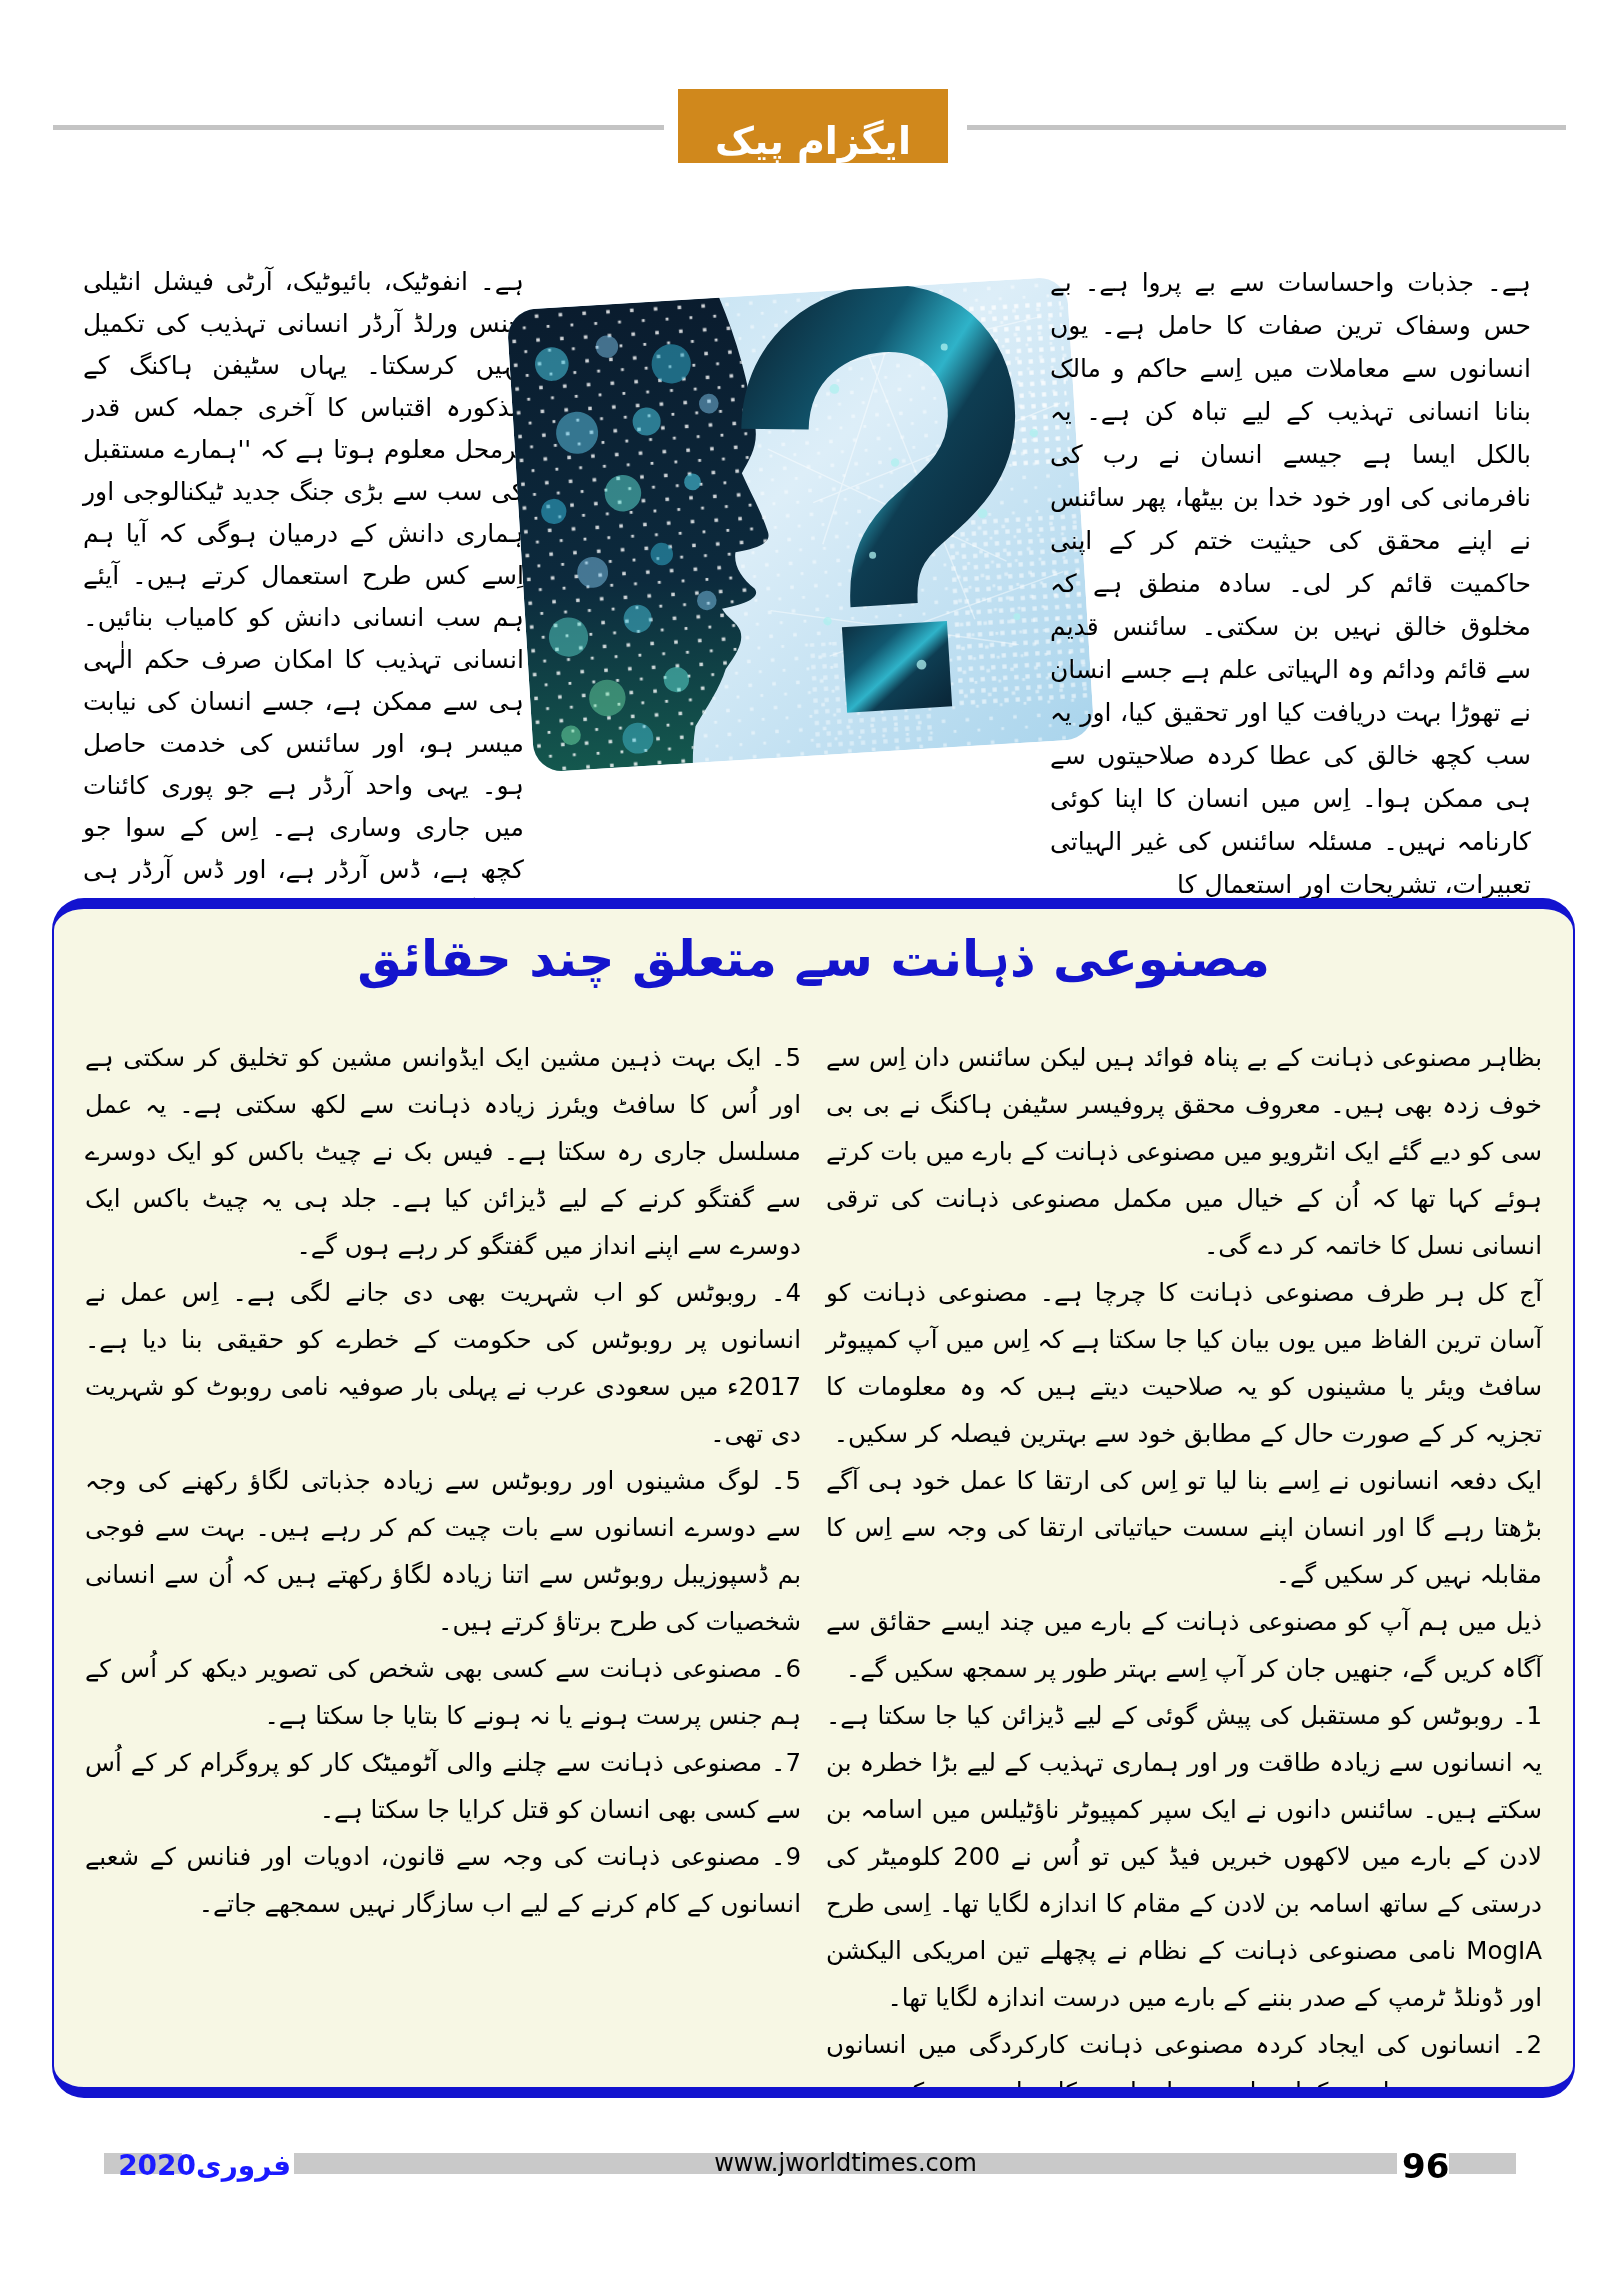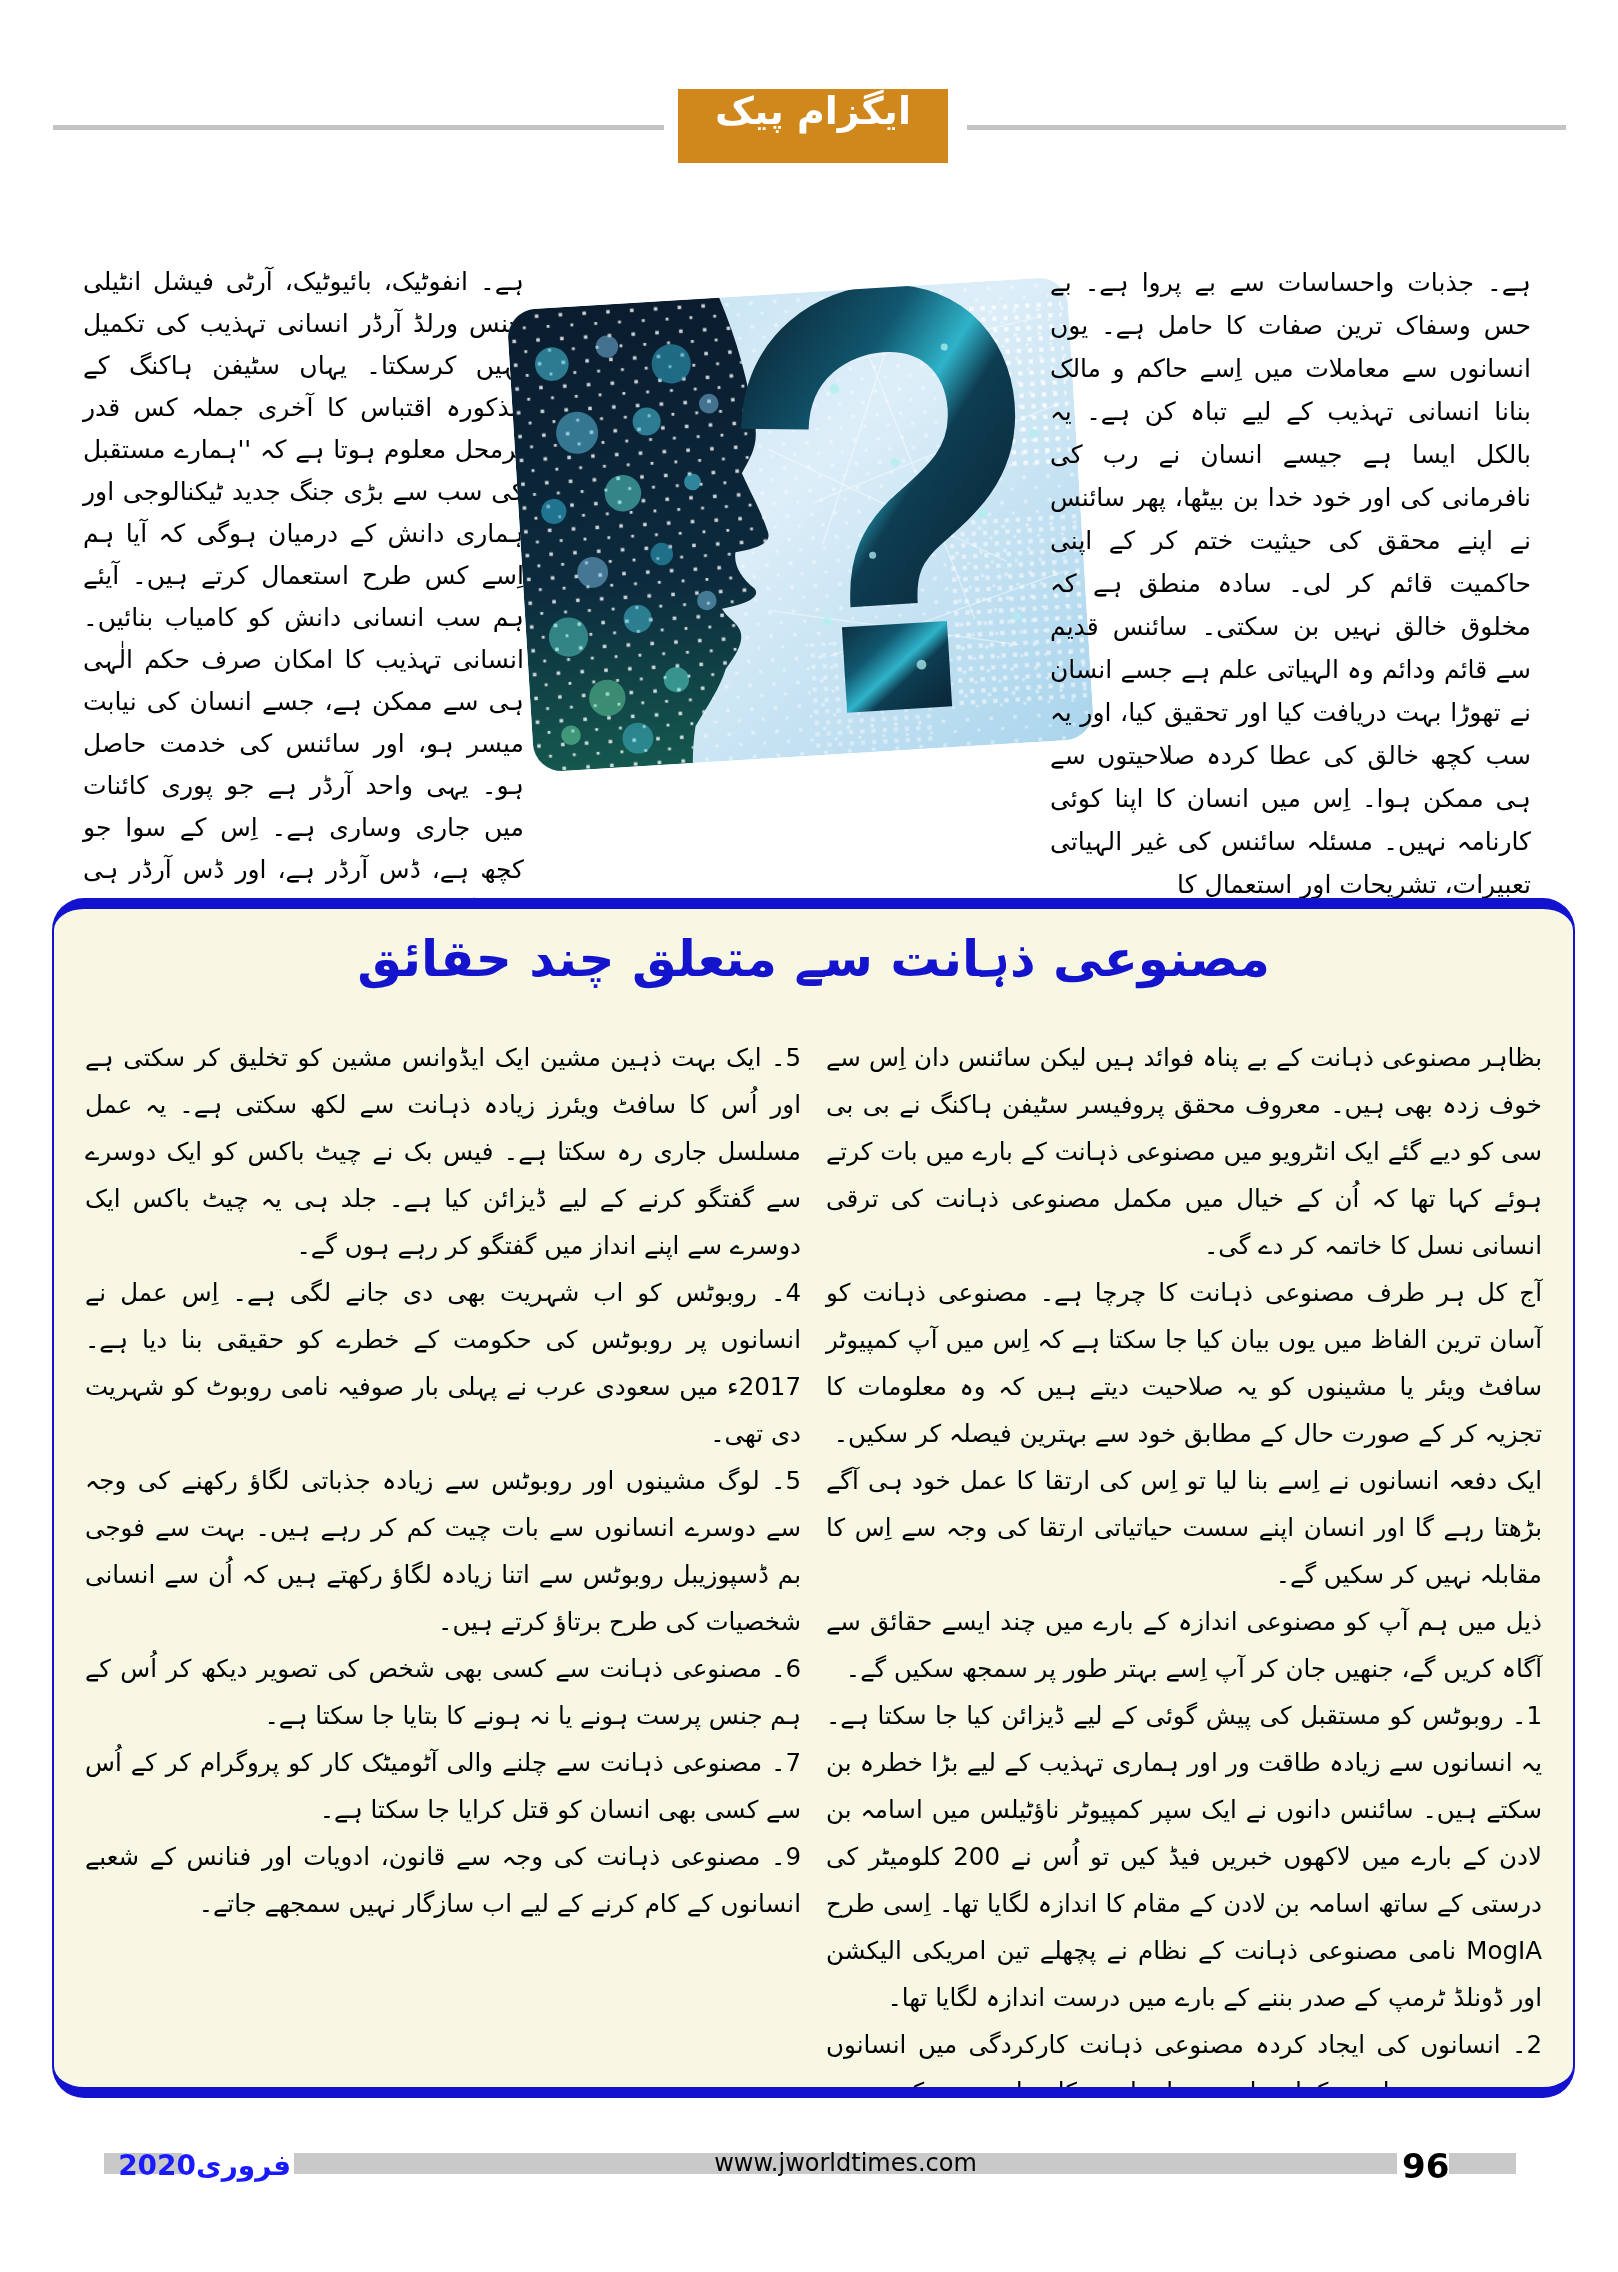--- a/index.html
+++ b/index.html
@@ -4,21 +4,21 @@
 <style>
   html,body{margin:0;padding:0;background:#ffffff;}
   .page{position:relative;width:1619px;height:2273px;background:#ffffff;
         font-family:"DejaVu Sans",sans-serif;overflow:hidden;}
 
   
   .rule{position:absolute;top:125px;height:4.9px;background:#c4c4c4;}
   .rule-left{left:53px;width:611px;}
   .rule-right{left:967px;width:599px;}
   .title-box{position:absolute;left:678px;top:89px;width:270px;height:74px;
-             background:#d0881c;display:flex;align-items:flex-start;justify-content:center;}
+             background:#d0881c;display:flex;align-items:flex-end;justify-content:center;}
   .title-box span{color:#ffffff;font-size:38px;font-weight:bold;direction:rtl;}
 
   
   .urdu{direction:rtl;text-align:justify;color:#000;}
   .col{position:absolute;}
   .art-left{left:83px;top:261px;width:441px;font-size:25px;line-height:42px;}
   .art-right{left:1050px;top:261px;width:481px;font-size:25px;line-height:43px;}
   .col p{margin:0;}
 
   
@@ -158,21 +158,21 @@
     <p>ہے۔ جذبات واحساسات سے بے پروا ہے۔ بے حس وسفاک ترین صفات کا حامل ہے۔ یوں انسانوں سے معاملات میں اِسے حاکم و مالک بنانا انسانی تہذیب کے لیے تباہ کن ہے۔ یہ بالکل ایسا ہے جیسے انسان نے رب کی نافرمانی کی اور خود خدا بن بیٹھا، پھر سائنس نے اپنے محقق کی حیثیت ختم کر کے اپنی حاکمیت قائم کر لی۔ سادہ منطق ہے کہ مخلوق خالق نہیں بن سکتی۔ سائنس قدیم سے قائم ودائم وہ الہیاتی علم ہے جسے انسان نے تھوڑا بہت دریافت کیا اور تحقیق کیا، اور یہ سب کچھ خالق کی عطا کردہ صلاحیتوں سے ہی ممکن ہوا۔ اِس میں انسان کا اپنا کوئی کارنامہ نہیں۔ مسئلہ سائنس کی غیر الہیاتی تعبیرات، تشریحات اور استعمال کا</p>
   </div>
 
   <div class="factbox">
     <div class="fb-heading">مصنوعی ذہانت سے متعلق چند حقائق</div>
 
     <div class="fb-col fb-right urdu">
       <p>بظاہر مصنوعی ذہانت کے بے پناہ فوائد ہیں لیکن سائنس دان اِس سے خوف زدہ بھی ہیں۔ معروف محقق پروفیسر سٹیفن ہاکنگ نے بی بی سی کو دیے گئے ایک انٹرویو میں مصنوعی ذہانت کے بارے میں بات کرتے ہوئے کہا تھا کہ اُن کے خیال میں مکمل مصنوعی ذہانت کی ترقی انسانی نسل کا خاتمہ کر دے گی۔</p>
       <p>آج کل ہر طرف مصنوعی ذہانت کا چرچا ہے۔ مصنوعی ذہانت کو آسان ترین الفاظ میں یوں بیان کیا جا سکتا ہے کہ اِس میں آپ کمپیوٹر سافٹ ویئر یا مشینوں کو یہ صلاحیت دیتے ہیں کہ وہ معلومات کا تجزیہ کر کے صورت حال کے مطابق خود سے بہترین فیصلہ کر سکیں۔</p>
       <p>ایک دفعہ انسانوں نے اِسے بنا لیا تو اِس کی ارتقا کا عمل خود ہی آگے بڑھتا رہے گا اور انسان اپنے سست حیاتیاتی ارتقا کی وجہ سے اِس کا مقابلہ نہیں کر سکیں گے۔</p>
-      <p>ذیل میں ہم آپ کو مصنوعی اندازہ کے بارے میں چند ایسے حقائق سے آگاہ کریں گے، جنھیں جان کر آپ اِسے بہتر طور پر سمجھ سکیں گے۔</p>
+      <p>ذیل میں ہم آپ کو مصنوعی ذہانت کے بارے میں چند ایسے حقائق سے آگاہ کریں گے، جنھیں جان کر آپ اِسے بہتر طور پر سمجھ سکیں گے۔</p>
       <p>1۔ روبوٹس کو مستقبل کی پیش گوئی کے لیے ڈیزائن کیا جا سکتا ہے۔ یہ انسانوں سے زیادہ طاقت ور اور ہماری تہذیب کے لیے بڑا خطرہ بن سکتے ہیں۔ سائنس دانوں نے ایک سپر کمپیوٹر ناؤٹیلس میں اسامہ بن لادن کے بارے میں لاکھوں خبریں فیڈ کیں تو اُس نے 200 کلومیٹر کی درستی کے ساتھ اسامہ بن لادن کے مقام کا اندازہ لگایا تھا۔ اِسی طرح MogIA نامی مصنوعی ذہانت کے نظام نے پچھلے تین امریکی الیکشن اور ڈونلڈ ٹرمپ کے صدر بننے کے بارے میں درست اندازہ لگایا تھا۔</p>
       <p>2۔ انسانوں کی ایجاد کردہ مصنوعی ذہانت کارکردگی میں انسانوں سے بہتر ہے اور مکمل طور پر انسانوں کا بدل ہو سکتی ہے۔ اوکسفرڈ یونیورسٹی کے سائنس دانوں کے بنائے گئے مصنوعی ذہانت کے نظام نے انسانی ہونٹوں کی حرکت کو انسانوں سے زیادہ بہتر طور پر پڑھا۔ مصنوعی ذہانت سٹریٹیجی گیمز میں انسانوں کو ہرا چکی ہے، یہ بہتر مطالعہ کر سکتی ہے، قانونی معاہدوں کو بہتر طور پر لکھ سکتی ہے، حتیٰ کہ یہ گانے بھی لکھ سکتی ہے۔</p>
     </div>
 
     <div class="fb-col fb-left urdu">
       <p>5۔ ایک بہت ذہین مشین ایک ایڈوانس مشین کو تخلیق کر سکتی ہے اور اُس کا سافٹ ویئرز زیادہ ذہانت سے لکھ سکتی ہے۔ یہ عمل مسلسل جاری رہ سکتا ہے۔ فیس بک نے چیٹ باکس کو ایک دوسرے سے گفتگو کرنے کے لیے ڈیزائن کیا ہے۔ جلد ہی یہ چیٹ باکس ایک دوسرے سے اپنے انداز میں گفتگو کر رہے ہوں گے۔</p>
       <p>4۔ روبوٹس کو اب شہریت بھی دی جانے لگی ہے۔ اِس عمل نے انسانوں پر روبوٹس کی حکومت کے خطرے کو حقیقی بنا دیا ہے۔ 2017ء میں سعودی عرب نے پہلی بار صوفیہ نامی روبوٹ کو شہریت دی تھی۔</p>
       <p>5۔ لوگ مشینوں اور روبوٹس سے زیادہ جذباتی لگاؤ رکھنے کی وجہ سے دوسرے انسانوں سے بات چیت کم کر رہے ہیں۔ بہت سے فوجی بم ڈسپوزیبل روبوٹس سے اتنا زیادہ لگاؤ رکھتے ہیں کہ اُن سے انسانی شخصیات کی طرح برتاؤ کرتے ہیں۔</p>
       <p>6۔ مصنوعی ذہانت سے کسی بھی شخص کی تصویر دیکھ کر اُس کے ہم جنس پرست ہونے یا نہ ہونے کا بتایا جا سکتا ہے۔</p>
       <p>7۔ مصنوعی ذہانت سے چلنے والی آٹومیٹک کار کو پروگرام کر کے اُس سے کسی بھی انسان کو قتل کرایا جا سکتا ہے۔</p>

